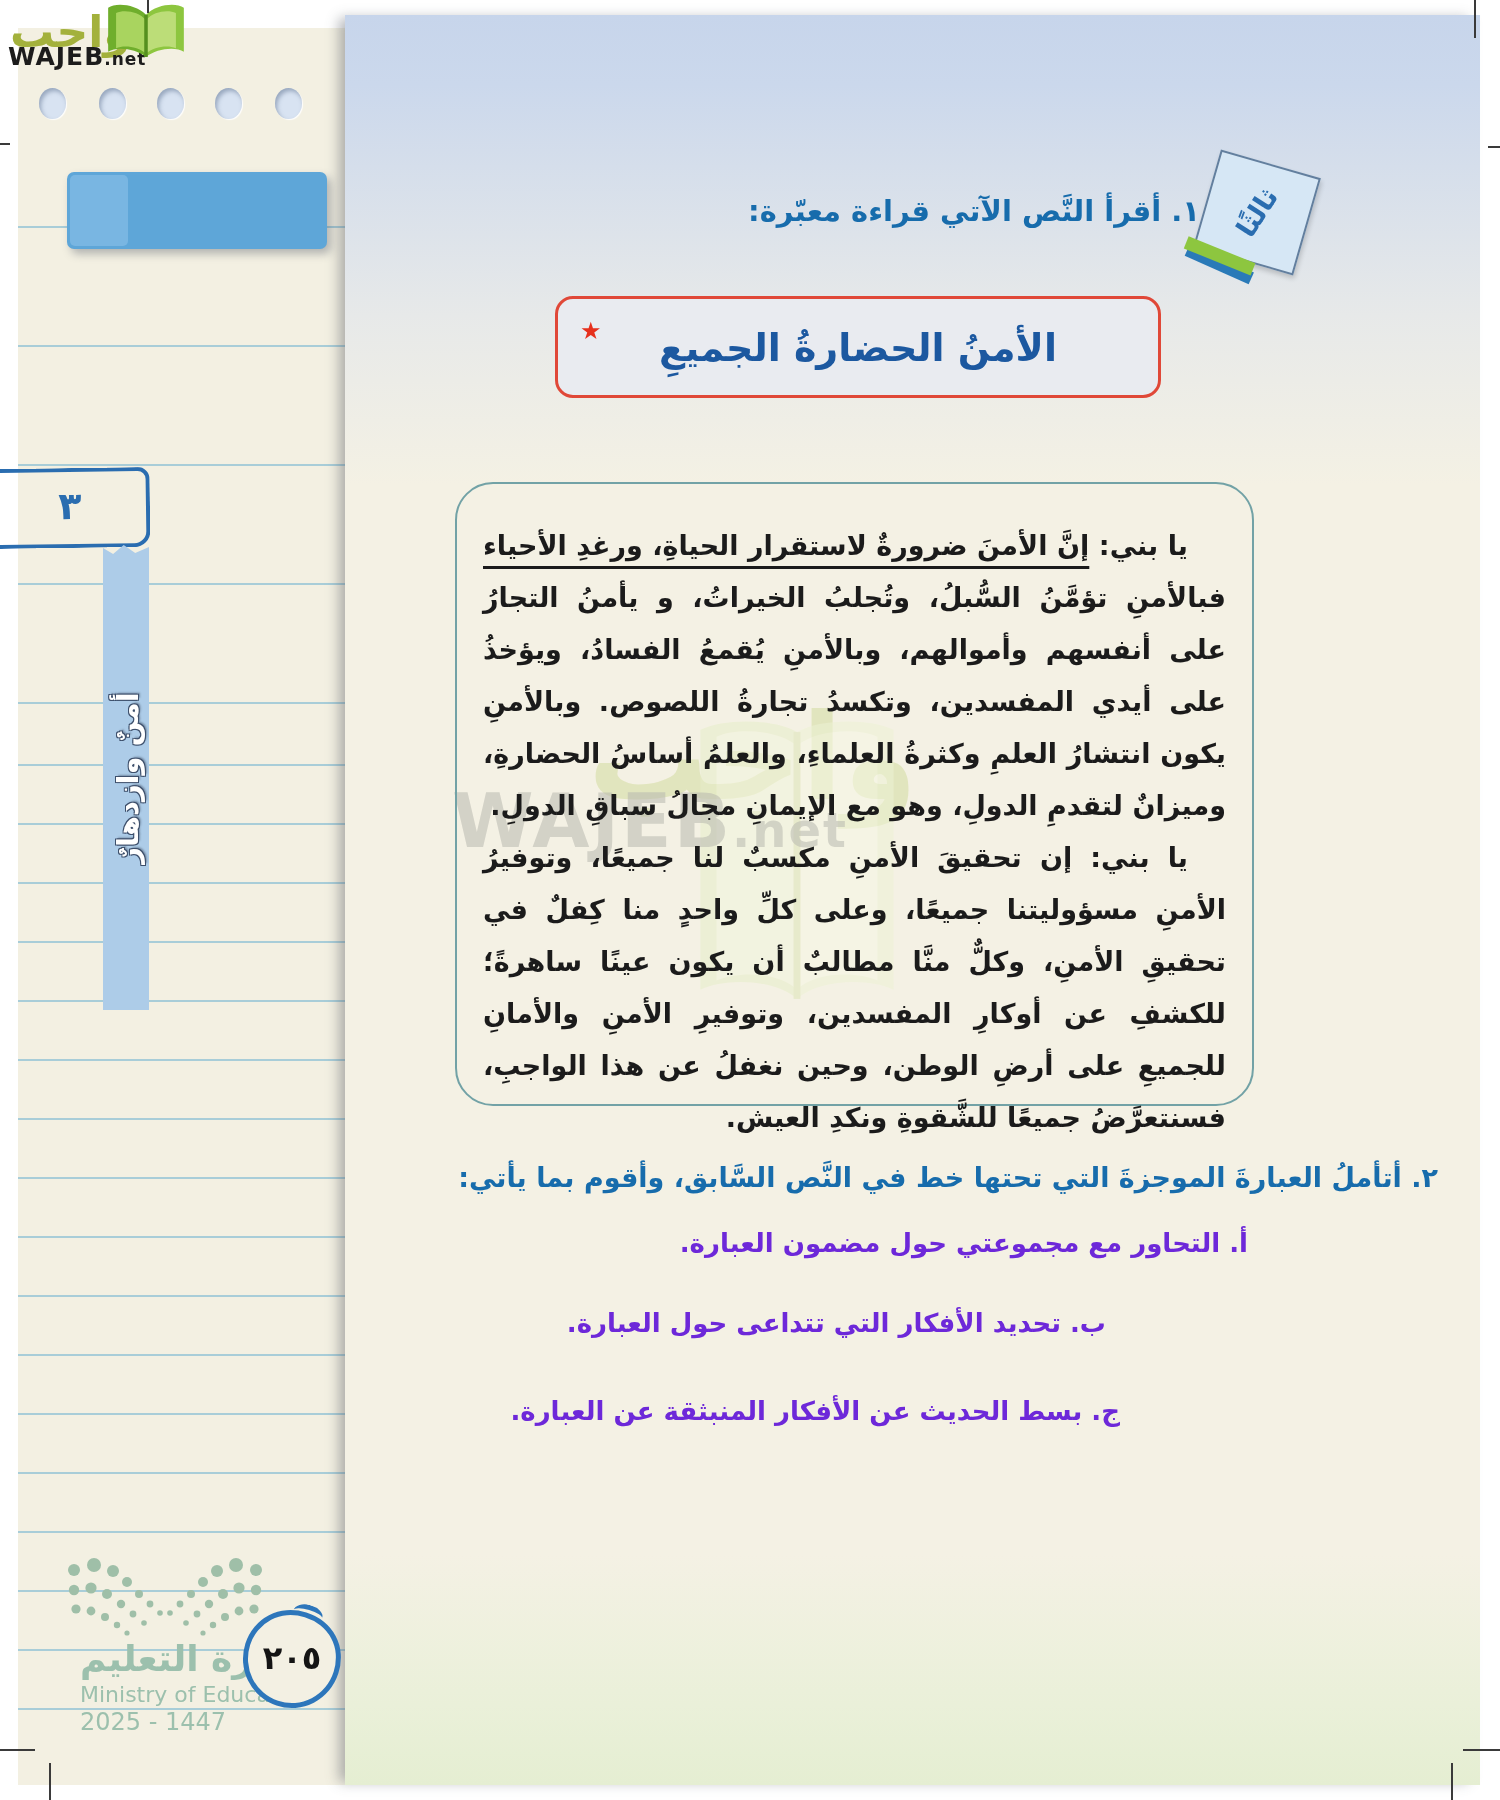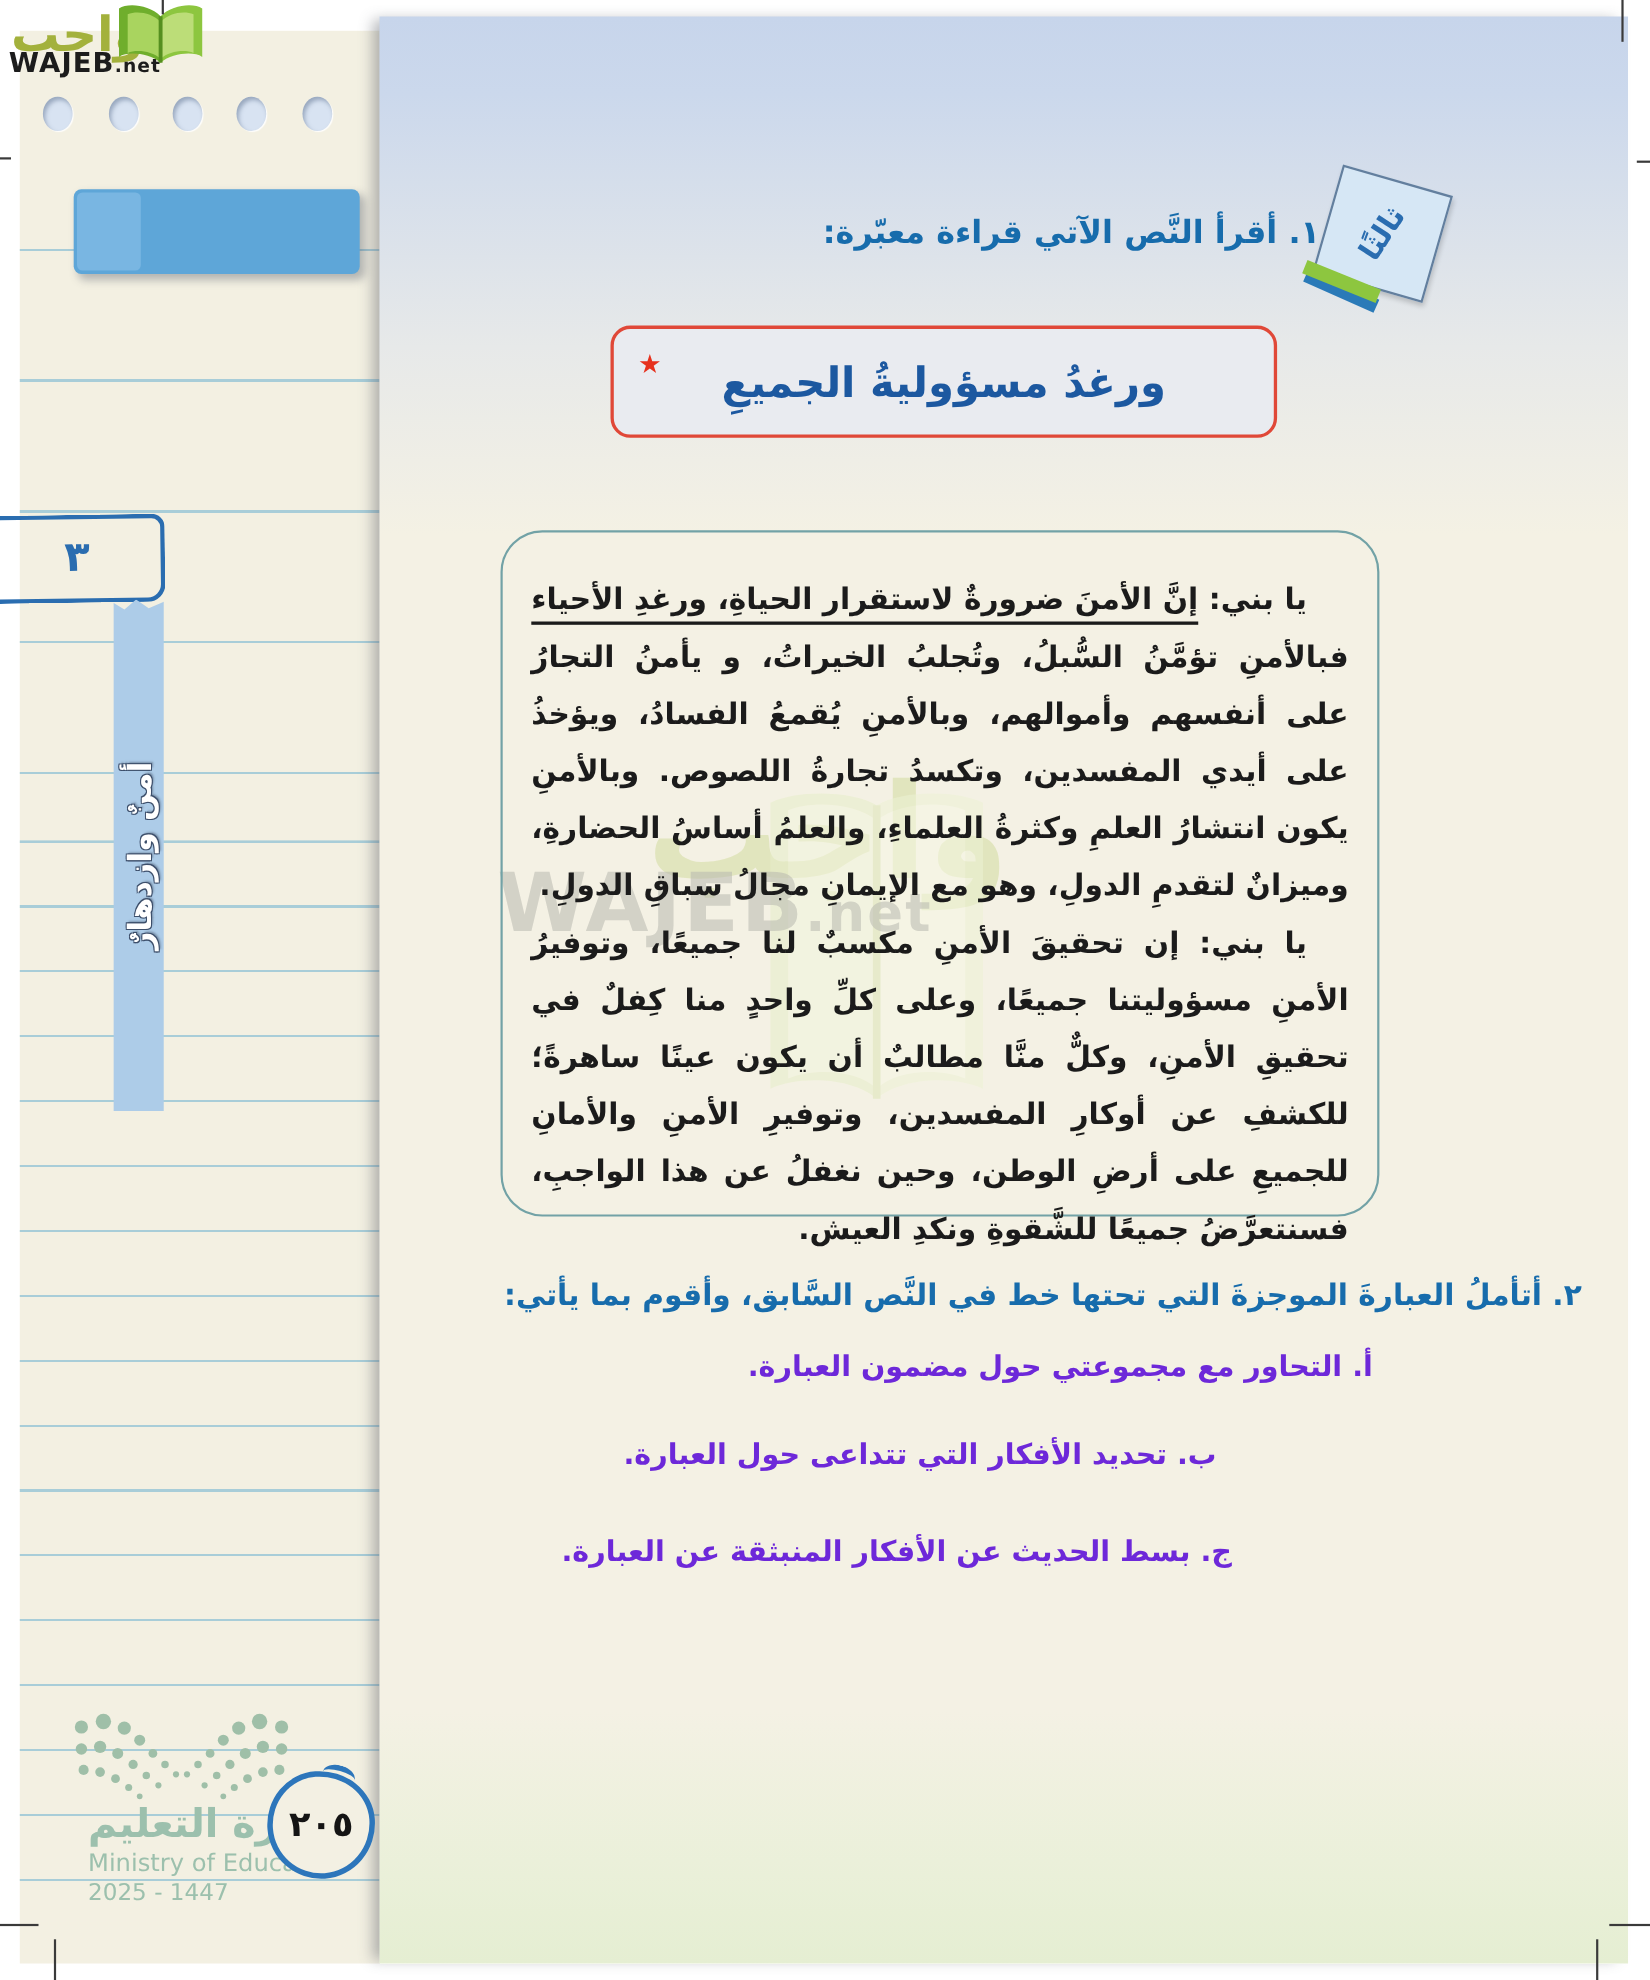--- a/index.html
+++ b/index.html
@@ -86,21 +86,21 @@
   .ex2-item{position:absolute;direction:rtl;color:#6d28d9;font-size:26px;font-weight:bold;}
   .item-a{right:252px;top:1228px;}
   .item-b{right:394px;top:1308px;}
   .item-c{right:380px;top:1396px;}
 
   
   .moe-dots{position:absolute;left:60px;top:1552px;}
   .moe-ar{position:absolute;left:80px;top:1638px;width:260px;font-size:36px;font-weight:bold;
     color:#9cc0ad;direction:rtl;text-align:left;letter-spacing:2px;}
   .moe-en{position:absolute;left:80px;top:1682px;font-size:22px;color:#9cc0ad;}
-  .moe-year{position:absolute;left:80px;top:1708px;font-size:21px;color:#9cc0ad;}
+  .moe-year{position:absolute;left:80px;top:1708px;font-size:24px;color:#9cc0ad;}
   .page-circle{position:absolute;left:243px;top:1610px;width:88px;height:88px;background:#f3f0e3;
     border:5.5px solid #2d76bb;border-radius:48% 52% 50% 50%/50% 48% 52% 50%;
     transform:rotate(-4deg);z-index:3;}
   .page-circle::before{content:"";position:absolute;top:-9px;right:10px;width:30px;height:14px;
     border-radius:50%;border-top:5px solid #2d76bb;transform:rotate(20deg);}
   .page-circle .num{display:block;width:100%;height:100%;line-height:86px;text-align:center;
     transform:rotate(4deg);color:#141414;font-size:32px;font-weight:bold;direction:rtl;}
 </style>
 </head>
 <body>
@@ -142,21 +142,21 @@
 </div>
 
 <div class="thirdly">
   <div class="lbl">ثالثًا</div>
 </div>
 
 <div class="ex1">١. أقرأ النَّص الآتي قراءة معبّرة:</div>
 
 <div class="title-box">
   <span class="star">★</span>
-  <div class="ttl">ورغدُ مسؤوليةُ الجميعِ</div>
+  <div class="ttl">الأمنُ الحضارةُ الجميعِ</div>
 </div>
 
 <div class="wm abs wm-ar">واجب</div>
 <div class="wm abs wm-book">
   <svg width="230" height="295" viewBox="0 0 100 128">
     <path d="M50 6 C40 0, 18 0, 8 5 L8 118 C18 113, 40 113, 50 122 Z" fill="#e7eec9"></path>
     <path d="M50 6 C60 0, 82 0, 92 5 L92 118 C82 113, 60 113, 50 122 Z" fill="#edf2d4"></path>
     <path d="M50 12 C42 5, 24 4, 15 8 L15 114 C24 110, 42 110, 50 118 Z" fill="#f2f5dd"></path>
     <path d="M50 12 C58 5, 76 4, 85 8 L85 114 C76 110, 58 110, 50 118 Z" fill="#f6f8e4"></path>
     <rect x="48.5" y="6" width="3" height="116" fill="#dde5b8"></rect>

